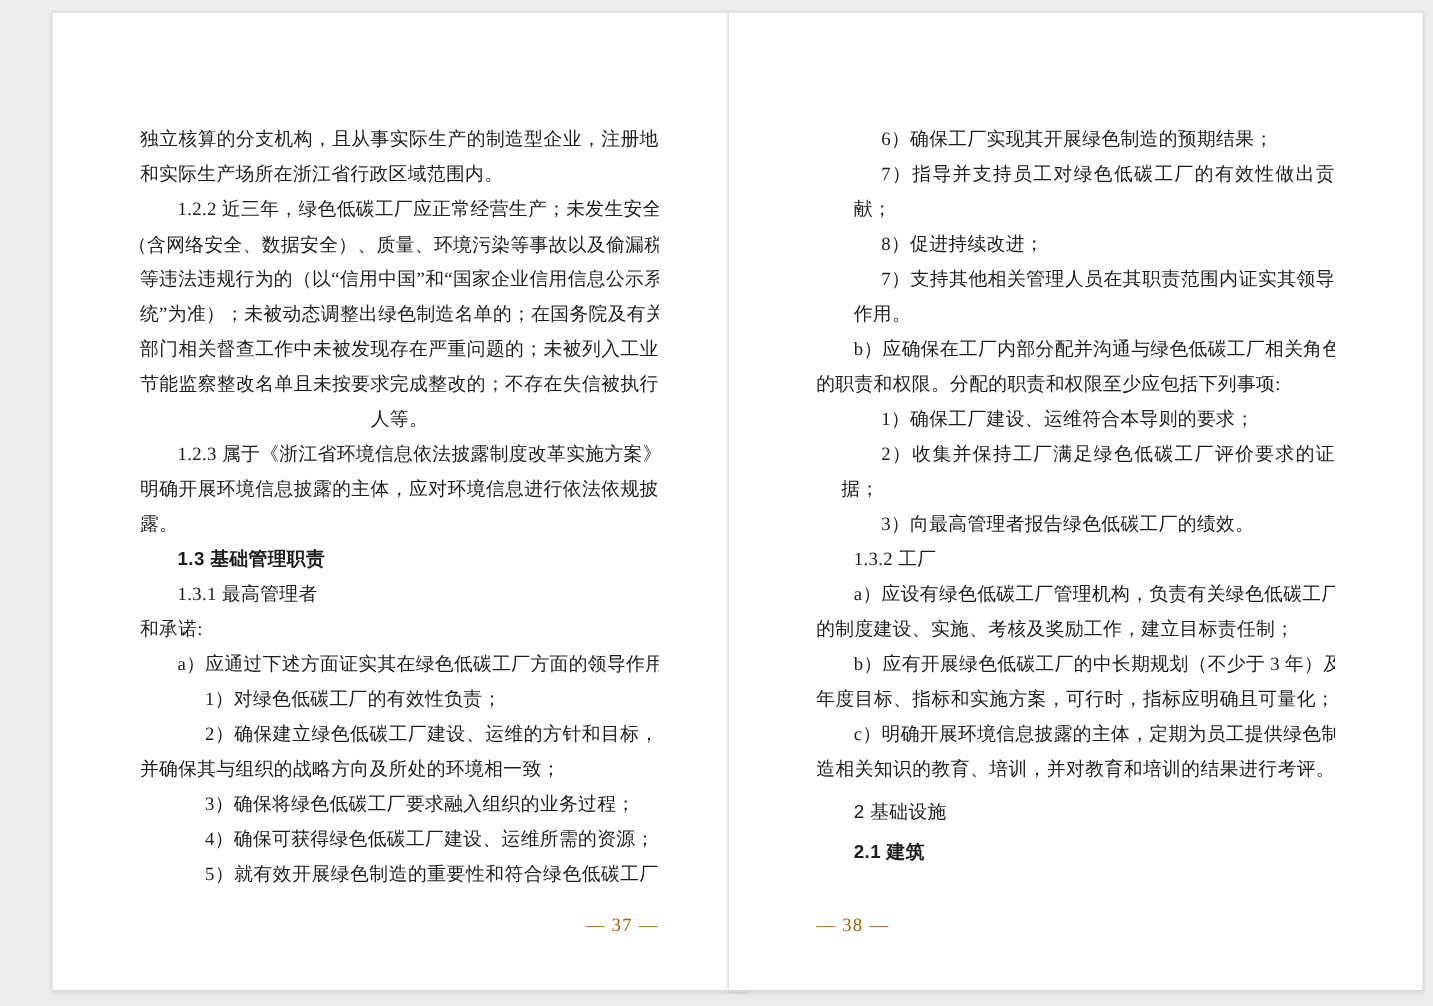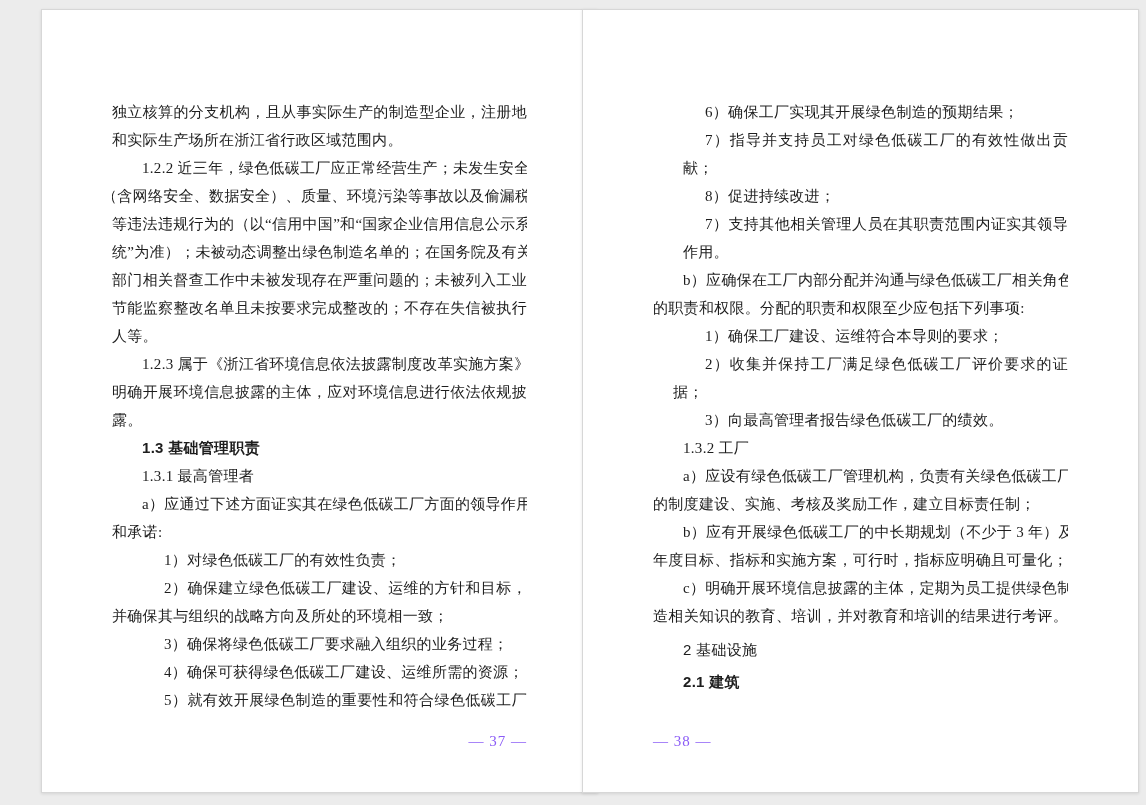--- a/index.html
+++ b/index.html
@@ -53,49 +53,49 @@
     font-family: "Liberation Sans", "DejaVu Sans", sans-serif;
     font-weight: 400;
   }
   .pagenum {
     position: absolute;
     bottom: 37px;
     left: 70px;
     right: 70px;
     font-size: 15px;
     line-height: 28px;
-    color: #8b5cf6;
+    color: #a16207;
     letter-spacing: 1px;
   }
   .pagenum.align-right { text-align: right; }
   .pagenum.align-left  { text-align: left; }
 </style>
 </head>
 <body>
 
 <div class="viewer">
 
   <div class="page left">
     <div class="page-content">
         <div class="line j" style="text-indent: 0px;">独立核算的分支机构，且从事实际生产的制造型企业，注册地</div>
         <div class="line" style="text-indent: 0px;">和实际生产场所在浙江省行政区域范围内。</div>
         <div class="line j" style="text-indent: 30px;">1.2.2 近三年，绿色低碳工厂应正常经营生产；未发生安全</div>
         <div class="line j" style="text-indent: -10px;">（含网络安全、数据安全）、质量、环境污染等事故以及偷漏税</div>
         <div class="line j" style="text-indent: 0px;">等违法违规行为的（以“信用中国”和“国家企业信用信息公示系</div>
         <div class="line j" style="text-indent: 0px;">统”为准）；未被动态调整出绿色制造名单的；在国务院及有关</div>
         <div class="line j" style="text-indent: 0px;">部门相关督查工作中未被发现存在严重问题的；未被列入工业</div>
         <div class="line j" style="text-indent: 0px;">节能监察整改名单且未按要求完成整改的；不存在失信被执行</div>
-        <div class="line" style="text-indent: 0px;">人等。</div>
+        <div class="line" style="text-indent: 0px; text-align: center;">人等。</div>
         <div class="line j" style="text-indent: 30px;">1.2.3 属于《浙江省环境信息依法披露制度改革实施方案》</div>
         <div class="line j" style="text-indent: 0px;">明确开展环境信息披露的主体，应对环境信息进行依法依规披</div>
         <div class="line" style="text-indent: 0px;">露。</div>
         <div class="line hb" style="text-indent: 30px;">1.3 基础管理职责</div>
         <div class="line" style="text-indent: 30px;">1.3.1 最高管理者</div>
+        <div class="line" style="text-indent: 0px;">和承诺:</div>
         <div class="line j" style="text-indent: 30px;">a）应通过下述方面证实其在绿色低碳工厂方面的领导作用</div>
-        <div class="line" style="text-indent: 0px;">和承诺:</div>
         <div class="line" style="text-indent: 52px;">1）对绿色低碳工厂的有效性负责；</div>
         <div class="line j" style="text-indent: 52px;">2）确保建立绿色低碳工厂建设、运维的方针和目标，</div>
         <div class="line" style="text-indent: 0px;">并确保其与组织的战略方向及所处的环境相一致；</div>
         <div class="line" style="text-indent: 52px;">3）确保将绿色低碳工厂要求融入组织的业务过程；</div>
         <div class="line" style="text-indent: 52px;">4）确保可获得绿色低碳工厂建设、运维所需的资源；</div>
         <div class="line j" style="text-indent: 52px;">5）就有效开展绿色制造的重要性和符合绿色低碳工厂</div>
       </div>
     <div class="pagenum align-right">— 37 —</div>
   </div>
 

